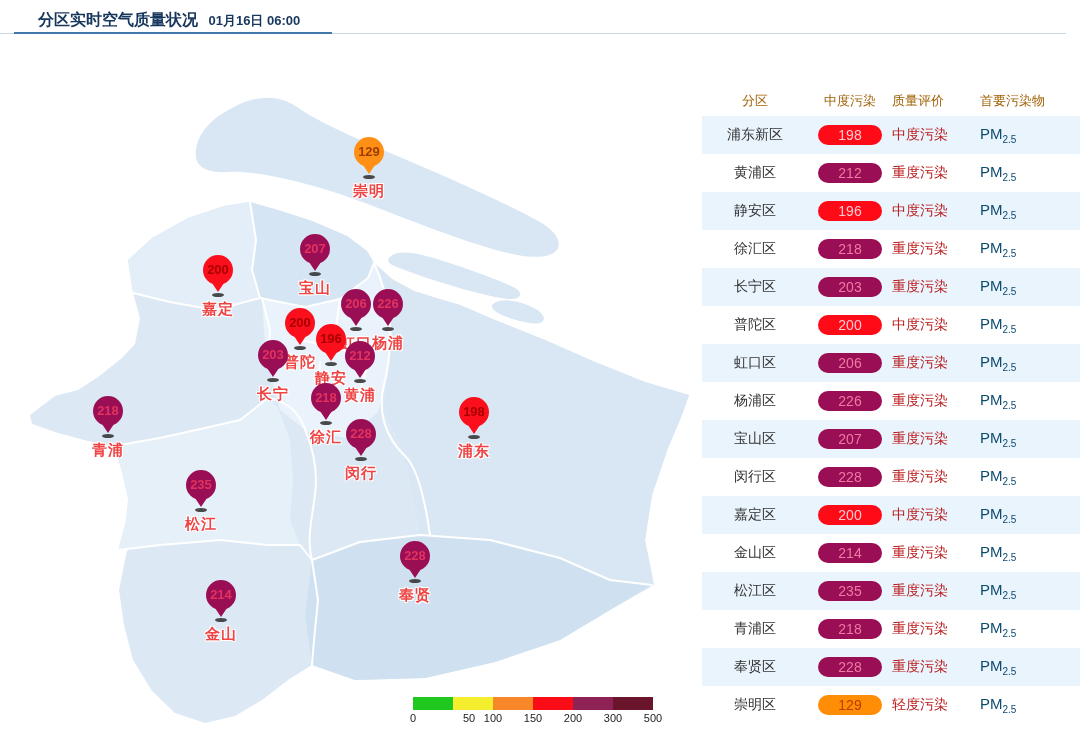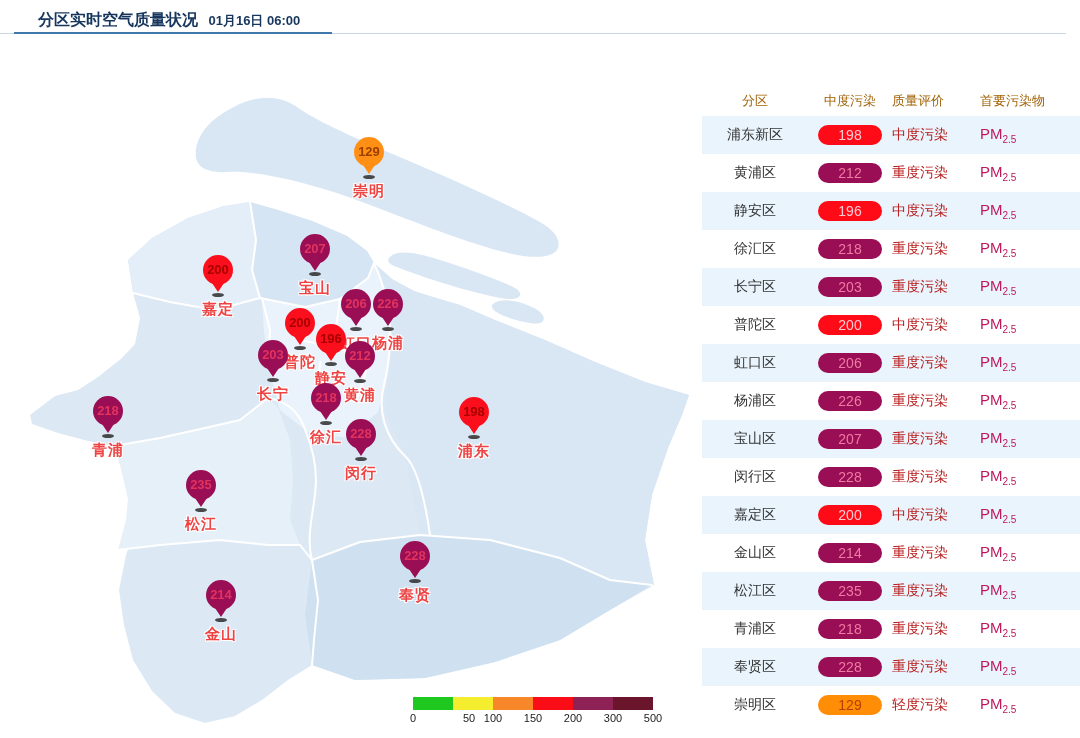--- a/index.html
+++ b/index.html
@@ -46,21 +46,21 @@
   .trow{display:flex;align-items:center;height:38px;}
   .trow.head{height:30px;}
   .trow.alt{background:#e9f4fc;}
   .c1{width:106px;text-align:center;}
   .c2{width:84px;text-align:center;}
   .c3{width:88px;}
   .c4{width:100px;text-align:left;}
   .head .c1,.head .c2,.head .c3,.head .c4{font-size:13px;color:#a16207;}
   .dname{font-size:14px;color:#333;}
   .rating{font-size:14px;color:#b91c1c;}
-  .poll{font-size:15px;color:#be185d;}
+  .poll{font-size:15px;color:#0c4a6e;}
   .poll sub{font-size:10px;}
   .badge{display:inline-block;width:64px;height:20px;line-height:20px;border-radius:10px;
          font-size:14px;text-align:center;}
   .badge.red{background:#ff0b17;color:#ffc9d2;}
   .badge.purple{background:#9a0e55;color:#ee7ba3;}
   .badge.orange{background:#ff8d05;color:#b54000;}
 </style>
 </head>
 <body>
 

